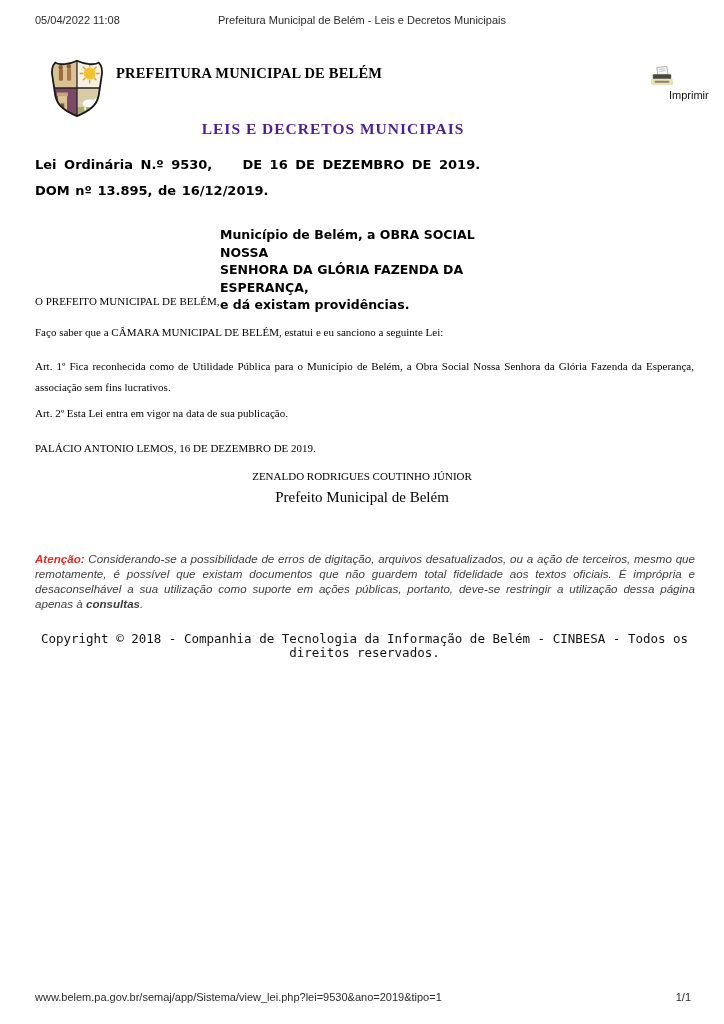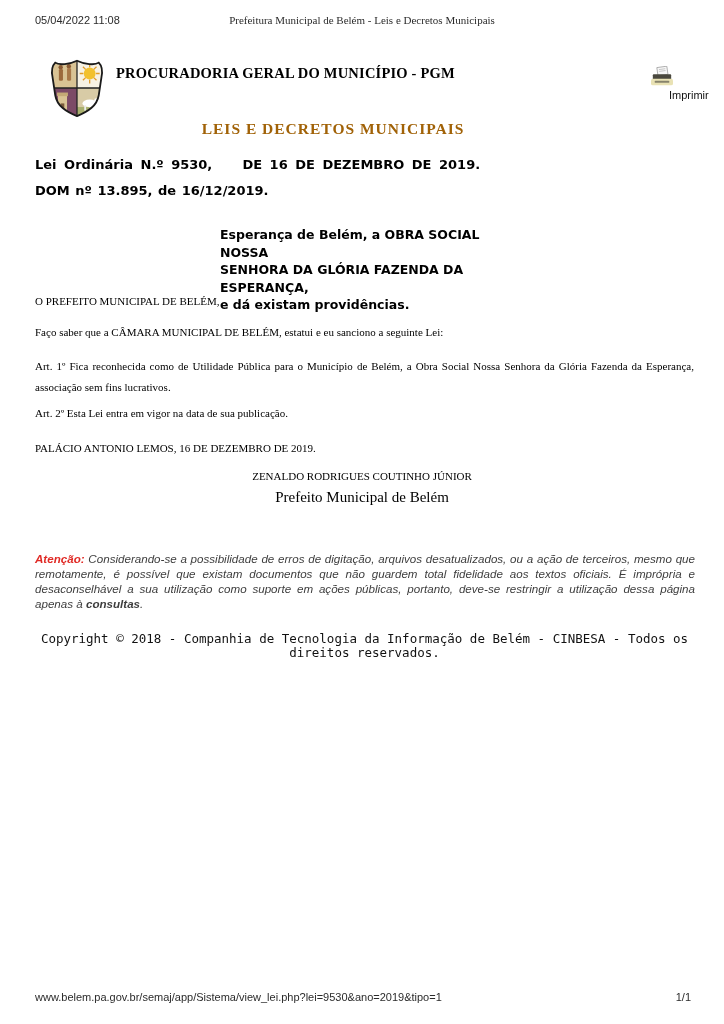--- a/index.html
+++ b/index.html
@@ -13,21 +13,21 @@
     color: #000;
     overflow: hidden;
   }
   
   .ph-date {
     position: absolute; top: 14px; left: 35px;
     font-size: 11px; color: #2b2b2b;
   }
   .ph-title {
     position: absolute; top: 14px; left: 0; width: 100%;
-    text-align: center; font-size: 11px; color: #2b2b2b; font-family: Liberation Serif, serif;
+    text-align: center; font-size: 11px; color: #2b2b2b;
   }
   .pf-url {
     position: absolute; top: 991px; left: 35px;
     font-size: 11px; color: #2b2b2b;
   }
   .pf-page {
     position: absolute; top: 991px; right: 33px;
     font-size: 11px; color: #2b2b2b;
   }
   
@@ -158,47 +158,47 @@
           <rect x="50" y="52" width="2" height="6" fill="#eeeeee"></rect>
           <circle cx="53.5" cy="47" r="2.6" fill="#ffffff"></circle>
 
           <line x1="32" y1="3" x2="32" y2="64" stroke="#222" stroke-width="1.4"></line>
           <line x1="4" y1="33" x2="60" y2="33" stroke="#222" stroke-width="1.4"></line>
         </g>
         <path d="M32 3 C24 7 12 8 8 5 C3 10 4 16 5 21 L8 41 C10 53 20 59 32 64 C44 59 54 53 56 41 L59 21 C60 16 61 10 56 5 C52 8 40 7 32 3 Z" fill="none" stroke="#1a1a1a" stroke-width="2"></path>
       </svg>
     </span>
     <div class="org-lines">
-      <div>PROCURADORIA GERAL DO MUNICÍPIO - PGM</div>
+      <div>PREFEITURA MUNICIPAL DE BELÉM</div>
     </div>
   </div>
 
   <div class="print-btn">
     <span>
       <svg viewBox="0 0 28 24" width="26" height="22">
         <g transform="rotate(-8 14 6)">
           <rect x="9" y="1" width="11" height="9" fill="#f7f7f7" stroke="#9a9a9a" stroke-width="0.8"></rect>
           <line x1="11" y1="3.5" x2="18" y2="3.5" stroke="#bbb" stroke-width="0.8"></line>
           <line x1="11" y1="5.5" x2="18" y2="5.5" stroke="#bbb" stroke-width="0.8"></line>
         </g>
         <rect x="4" y="9" width="20" height="7" rx="1" fill="#4a483e"></rect>
         <rect x="2" y="14" width="24" height="7" rx="2" fill="#e9e2b4"></rect>
         <rect x="6" y="16" width="16" height="2.4" rx="1" fill="#87836c"></rect>
       </svg>
     </span>
     <div class="lbl">Imprimir</div>
   </div>
 
-  <div class="section-title" style="color: #a16207; text-align: center;">LEIS E DECRETOS MUNICIPAIS</div>
+  <div class="section-title" style="color: #4c1d95; text-align: center;">LEIS E DECRETOS MUNICIPAIS</div>
 
   <div class="law-line">Lei Ordinária N.º 9530,    DE 16 DE DEZEMBRO DE 2019.</div>
   <div class="dom-line">DOM nº 13.895, de 16/12/2019.</div>
 
   <div class="ementa">
-    <div>Esperança de Belém, a OBRA SOCIAL NOSSA</div>
+    <div>Município de Belém, a OBRA SOCIAL NOSSA</div>
     <div>SENHORA DA GLÓRIA FAZENDA DA ESPERANÇA,</div>
     <div>e dá existam providências.</div>
   </div>
 
   <div class="body-p p1">O PREFEITO MUNICIPAL DE BELÉM,</div>
   <div class="body-p p2">Faço saber que a CÂMARA MUNICIPAL DE BELÉM, estatui e eu sanciono a seguinte Lei:</div>
   <div class="body-p p3">Art. 1º Fica reconhecida como de Utilidade Pública para o Município de Belém, a Obra Social Nossa Senhora da Glória Fazenda da Esperança, associação sem fins lucrativos.</div>
   <div class="body-p p4">Art. 2º Esta Lei entra em vigor na data de sua publicação.</div>
   <div class="body-p p5">PALÁCIO ANTONIO LEMOS, 16 DE DEZEMBRO DE 2019.</div>
 

